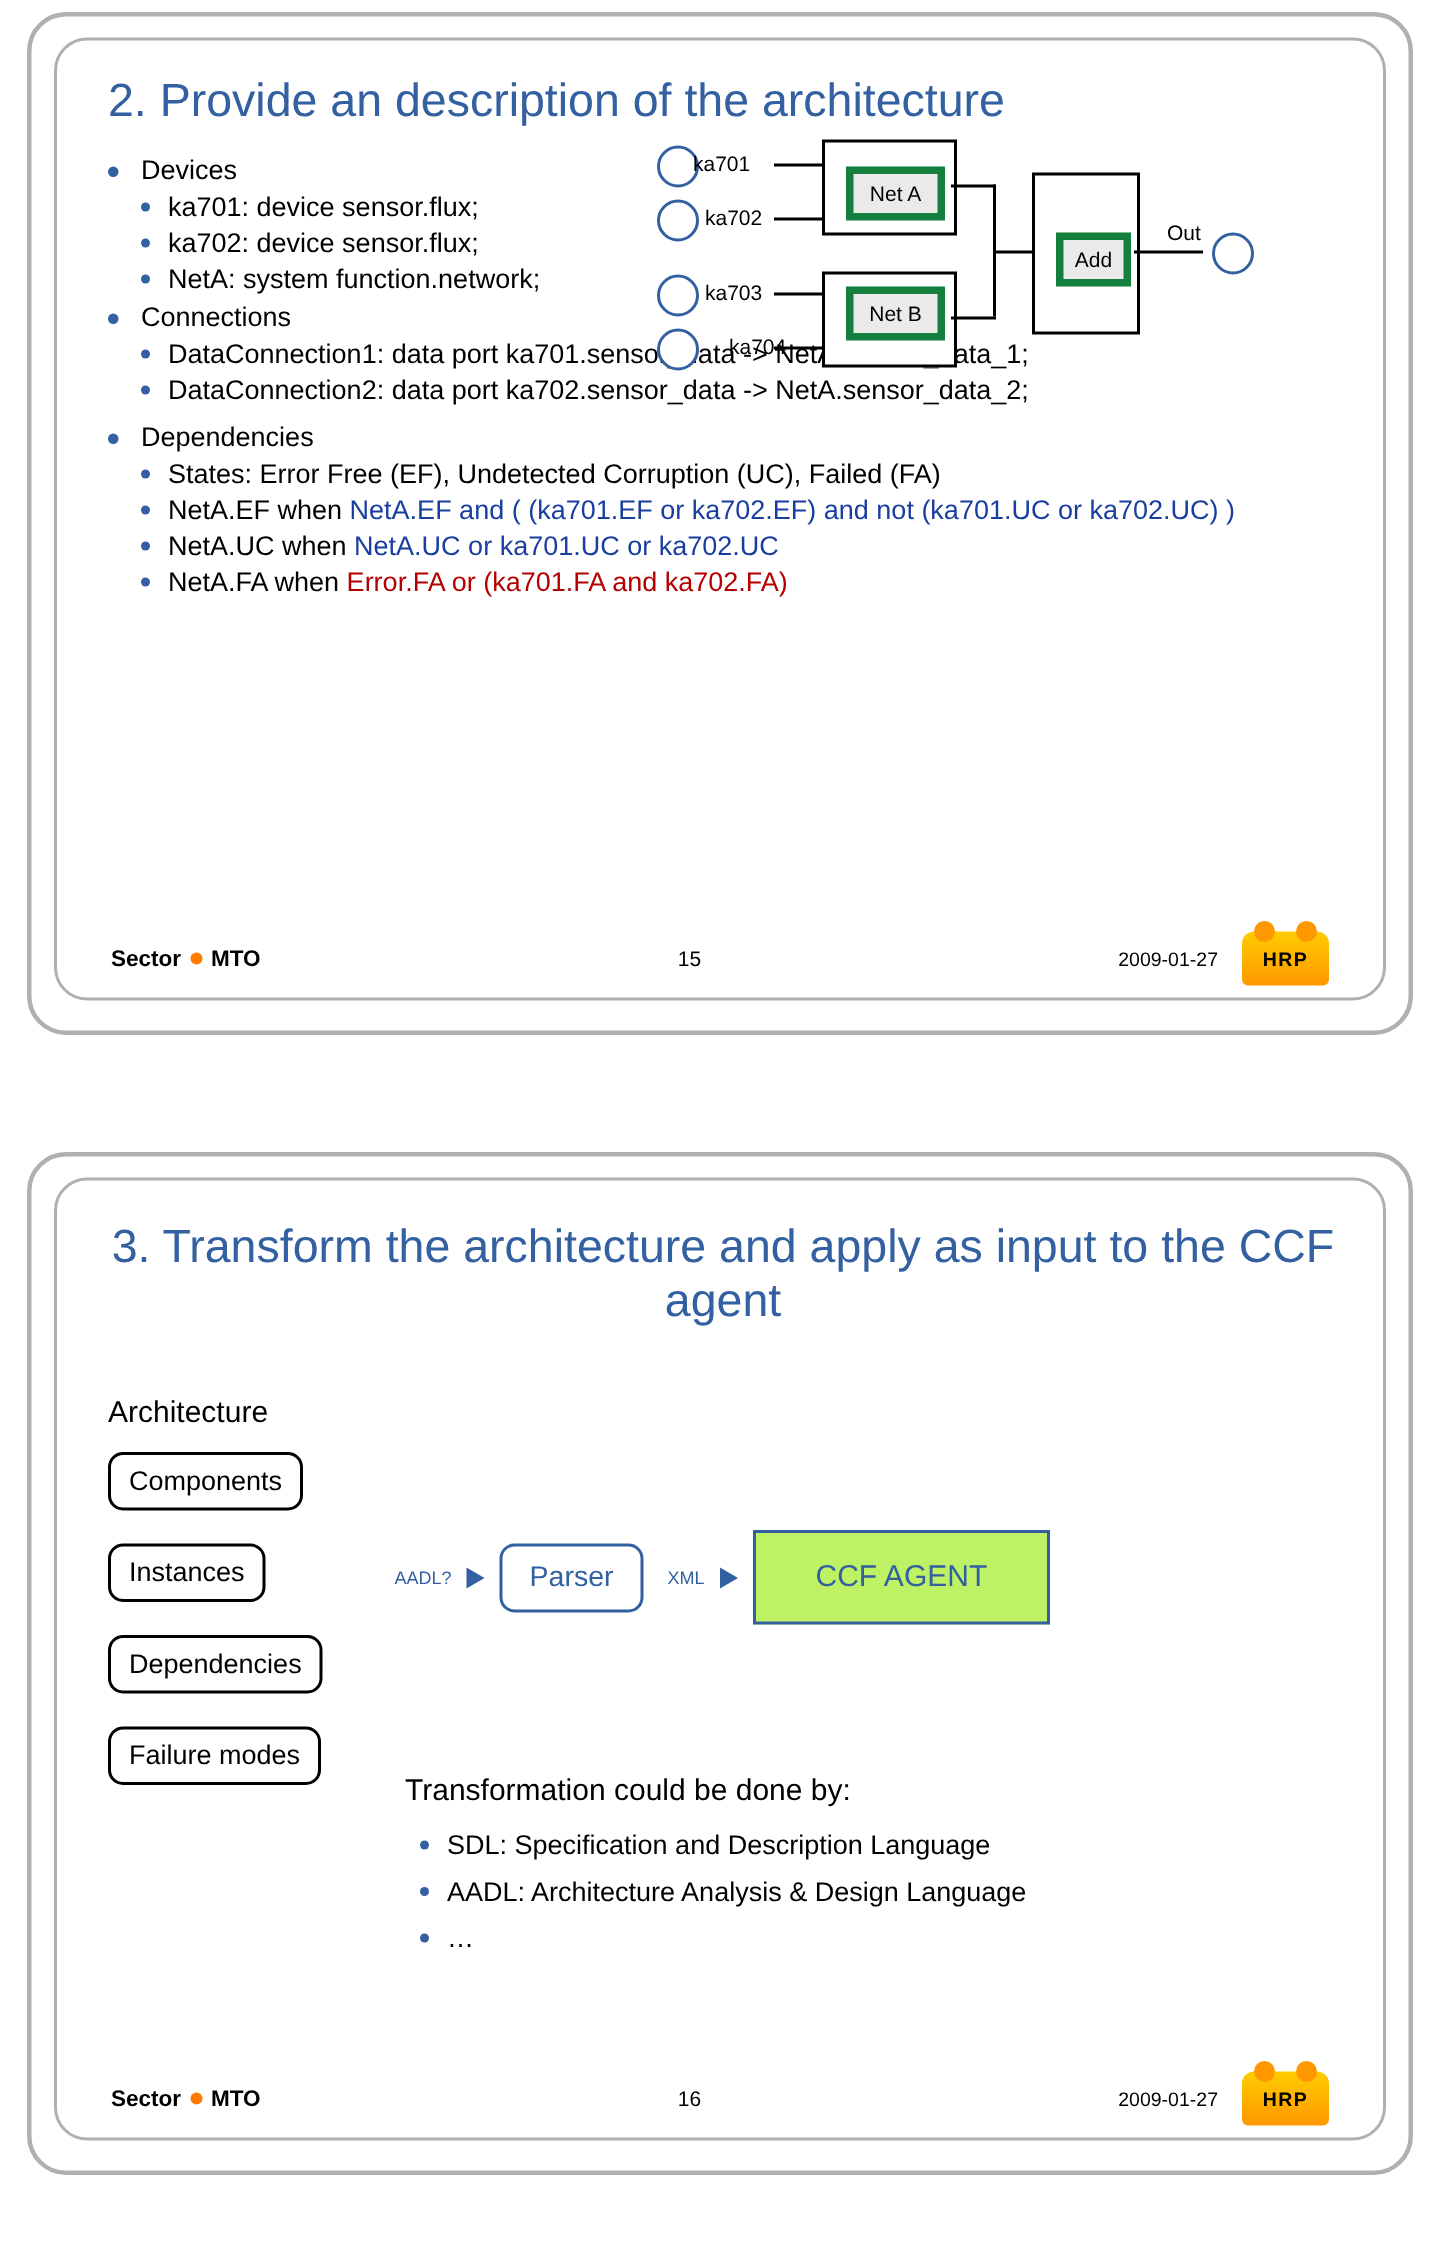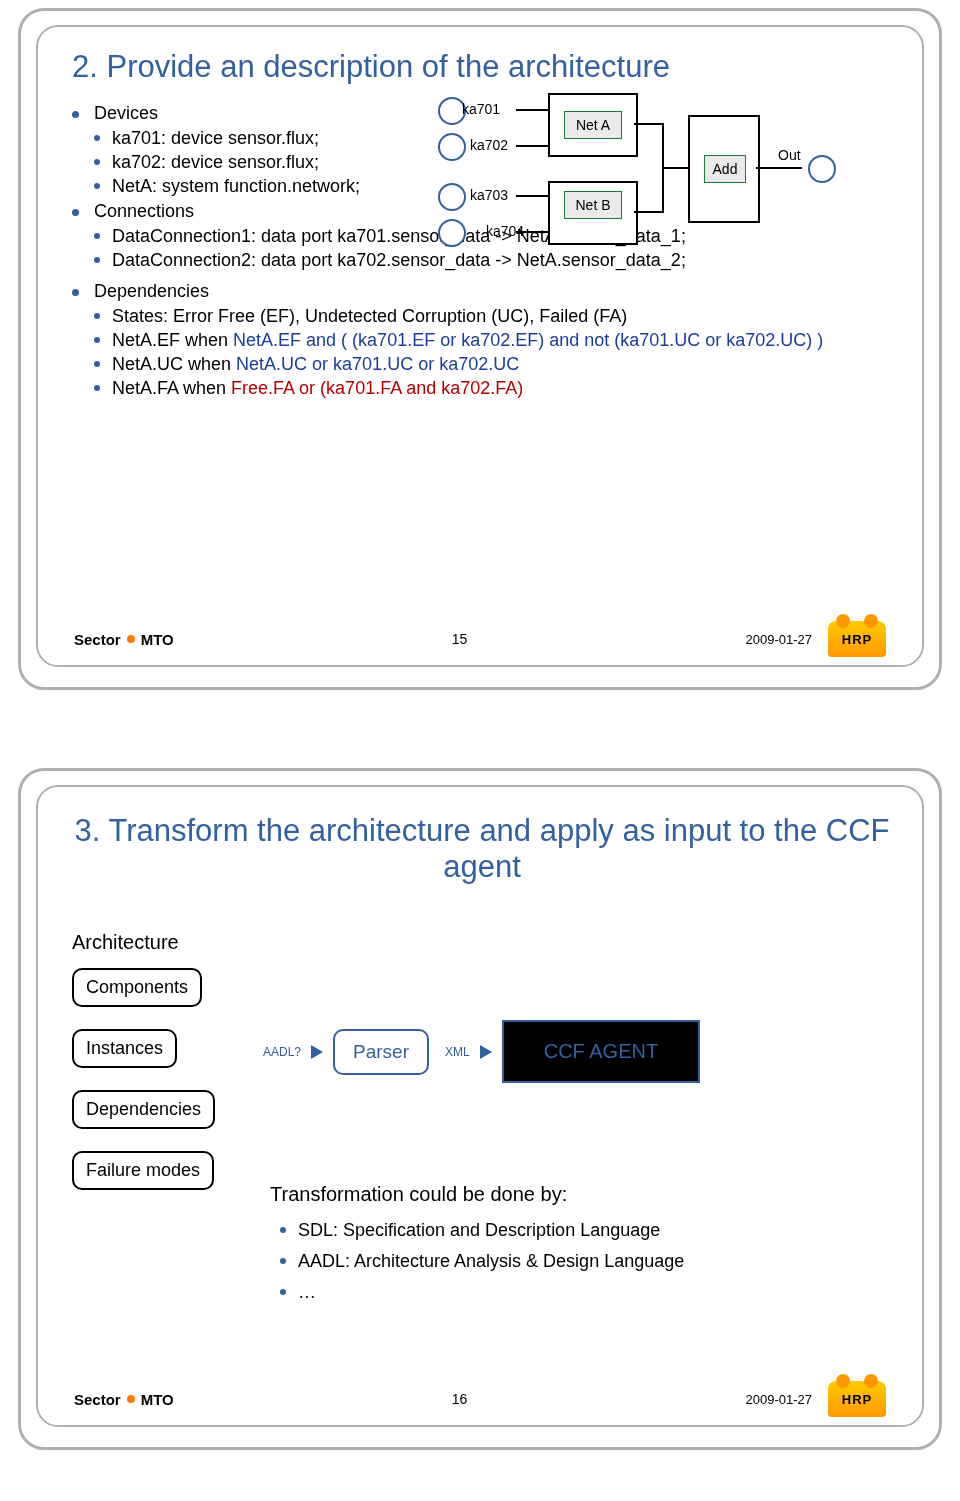--- a/index.html
+++ b/index.html
@@ -90,21 +90,21 @@
     text-align: center;
     font-size: 15px;
     color: #000;
     display: flex;
     align-items: center;
     justify-content: center;
   }
   .d-sbox {
     background: #eaeaea;
     position: absolute;
-    border: 1px solid #15803d;
+    border: 5px solid #15803d;
     font-size: 14px;
     display: flex;
     align-items: center;
     justify-content: center;
   }
   .d-line { position: absolute; background: #000; height: 2px; }
   .d-lineV { position: absolute; background: #000; width: 2px; }
   .footer {
     position: absolute;
     left: 36px;
@@ -174,21 +174,21 @@
   }
   .flow-box1 {
     border: 2px solid #3360a0;
     border-radius: 10px;
     padding: 10px 18px;
     font-size: 19px;
     color: #3360a0;
   }
   .flow-box2 {
     border: 2px solid #3360a0;
-    background: #000000;
+    background: #bef264;
     padding: 18px 40px;
     font-size: 20px;
     color: #3360a0;
   }
   .arrow {
     width: 0; height: 0;
     border-top: 7px solid transparent;
     border-bottom: 7px solid transparent;
     border-left: 12px solid #3360a0;
   }
@@ -246,21 +246,21 @@
           <span>Dependencies</span>
           <ul class="l2" style="margin-top:4px;">
             <li>States: Error Free (EF), Undetected Corruption (UC), Failed (FA)</li>
             <li>
               <span>NetA.EF when</span><span class="blue"> NetA.EF and ( (ka701.EF or ka702.EF) and not (ka701.UC or ka702.UC) )</span>
             </li>
             <li>
               <span>NetA.UC when</span><span class="blue"> NetA.UC or ka701.UC or ka702.UC</span>
             </li>
             <li>
-              <span>NetA.FA when</span><span class="red"> Free.FA or (ka701.FA and ka702.FA)</span>
+              <span>NetA.FA when</span><span class="red"> Error.FA or (ka701.FA and ka702.FA)</span>
             </li>
           </ul>
         </li>
       </ul>
     </div>
 
     <div class="diagram1">
 
       <div class="d-circ" style="left:0;top:0;"></div>
       <div class="d-lbl" style="left:24px;top:4px;">ka701</div>

